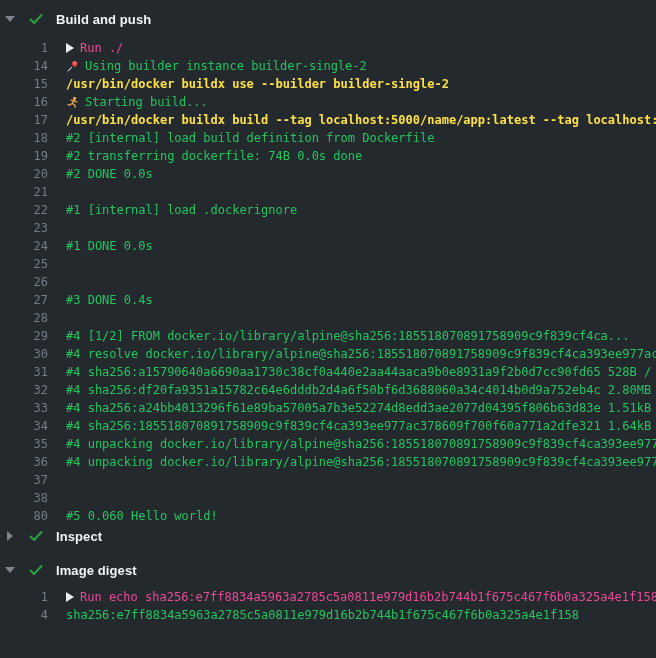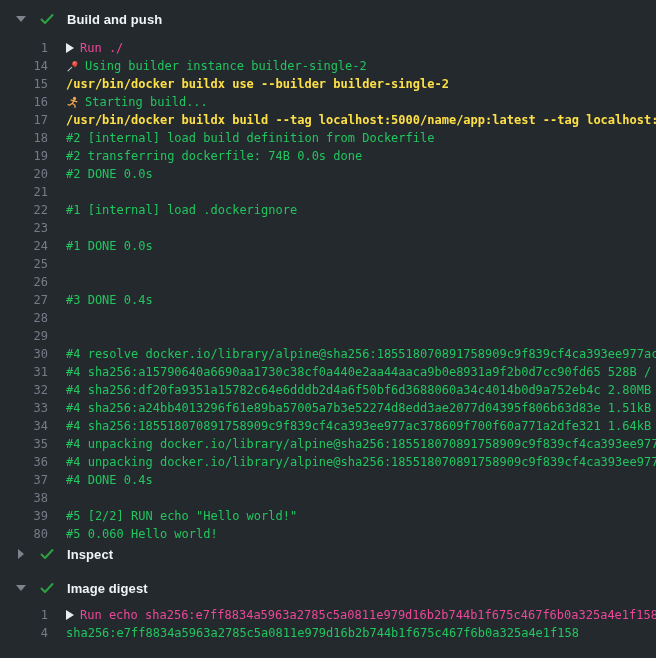--- a/index.html
+++ b/index.html
@@ -3,21 +3,21 @@
 <meta charset="utf-8">
 <style>
   html,body{margin:0;padding:0;}
   body{
     width:656px;height:658px;overflow:hidden;
     background:#24292e;
     font-family:"DejaVu Sans Mono","Liberation Mono",monospace;
   }
   .viewer{width:656px;height:658px;overflow:hidden;}
   .section-header{
-    display:flex;align-items:center;height:22px;padding-left:15px;
+    display:flex;align-items:center;height:22px;padding-left:4px;
     cursor:pointer;
   }
   .toggle-box{width:12px;display:flex;justify-content:center;align-items:center;}
   .tri-down{width:0;height:0;border-left:5px solid transparent;border-right:5px solid transparent;border-top:6px solid #7d848d;}
   .tri-right{width:0;height:0;border-top:5px solid transparent;border-bottom:5px solid transparent;border-left:6px solid #7d848d;}
   .check-box{margin-left:12px;width:16px;height:16px;display:flex;align-items:center;justify-content:center;}
   .section-title{
     margin-left:12px;color:#f0f4f8;
     font-family:"Liberation Sans","DejaVu Sans",sans-serif;
     font-size:13px;font-weight:700;letter-spacing:.1px;
@@ -124,20 +124,21 @@
       <div class="log-line">
         <span class="ln">27</span>
         <span class="lc"><span class="lt type-text">#3 DONE 0.4s</span></span>
       </div>
       <div class="log-line">
         <span class="ln">28</span>
         <span class="lc"><span class="lt type-text"></span></span>
       </div>
       <div class="log-line">
         <span class="ln">29</span>
+        <span class="lc"><span class="lt type-text">#4 [1/2] FROM docker.io/library/alpine@sha256:185518070891758909c9f839cf4ca...</span></span>
       </div>
       <div class="log-line">
         <span class="ln">30</span>
         <span class="lc"><span class="lt type-text">#4 resolve docker.io/library/alpine@sha256:185518070891758909c9f839cf4ca393ee977ac3</span></span>
       </div>
       <div class="log-line">
         <span class="ln">31</span>
         <span class="lc"><span class="lt type-text">#4 sha256:a15790640a6690aa1730c38cf0a440e2aa44aaca9b0e8931a9f2b0d7cc90fd65 528B / 5</span></span>
       </div>
       <div class="log-line">
@@ -155,29 +156,24 @@
       <div class="log-line">
         <span class="ln">35</span>
         <span class="lc"><span class="lt type-text">#4 unpacking docker.io/library/alpine@sha256:185518070891758909c9f839cf4ca393ee977a</span></span>
       </div>
       <div class="log-line">
         <span class="ln">36</span>
         <span class="lc"><span class="lt type-text">#4 unpacking docker.io/library/alpine@sha256:185518070891758909c9f839cf4ca393ee977a</span></span>
       </div>
       <div class="log-line">
         <span class="ln">37</span>
-        <span class="lc"><span class="lt type-text">#4 DONE 0.4s</span></span>
       </div>
       <div class="log-line">
         <span class="ln">38</span>
         <span class="lc"><span class="lt type-text"></span></span>
-      </div>
-      <div class="log-line">
-        <span class="ln">39</span>
-        <span class="lc"><span class="lt type-text">#5 [2/2] RUN echo "Hello world!"</span></span>
       </div>
       <div class="log-line">
         <span class="ln">80</span>
         <span class="lc"><span class="lt type-text">#5 0.060 Hello world!</span></span>
       </div>
     </div>
     <div class="section-header sh-inspect">
       <span class="toggle-box">
         <span class="tri-right"></span>
       </span>

